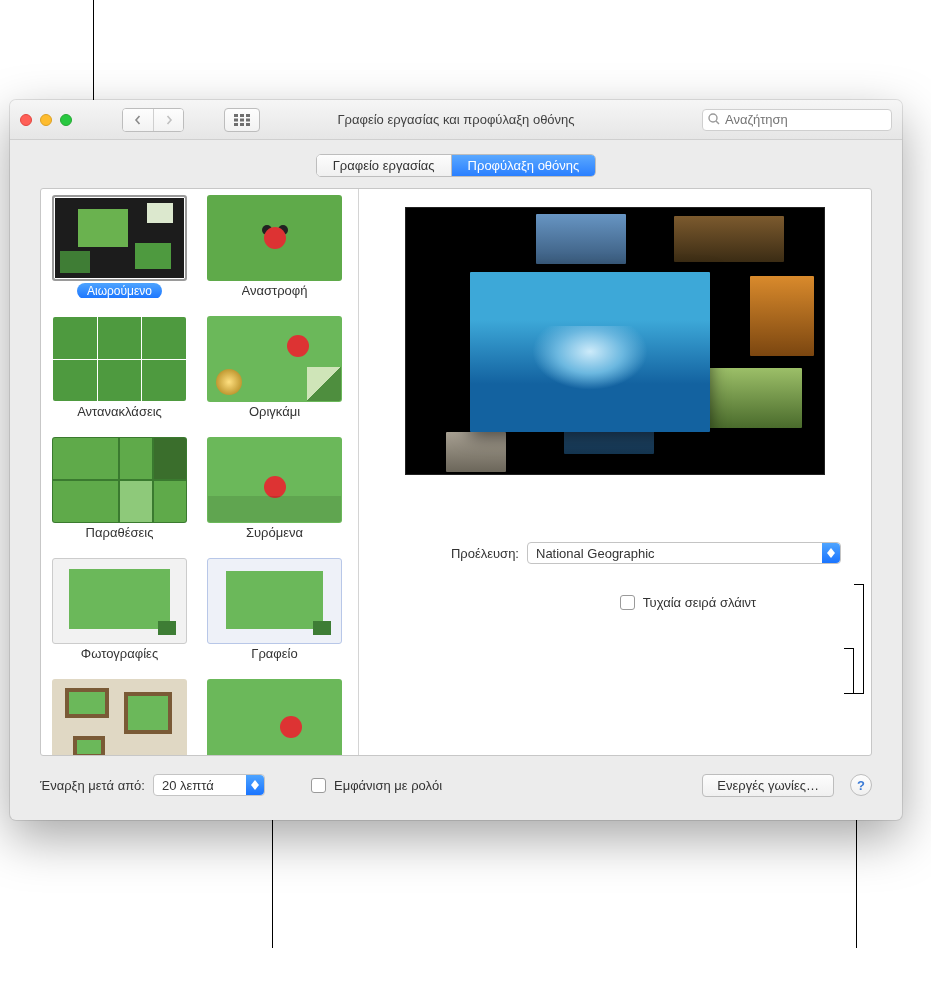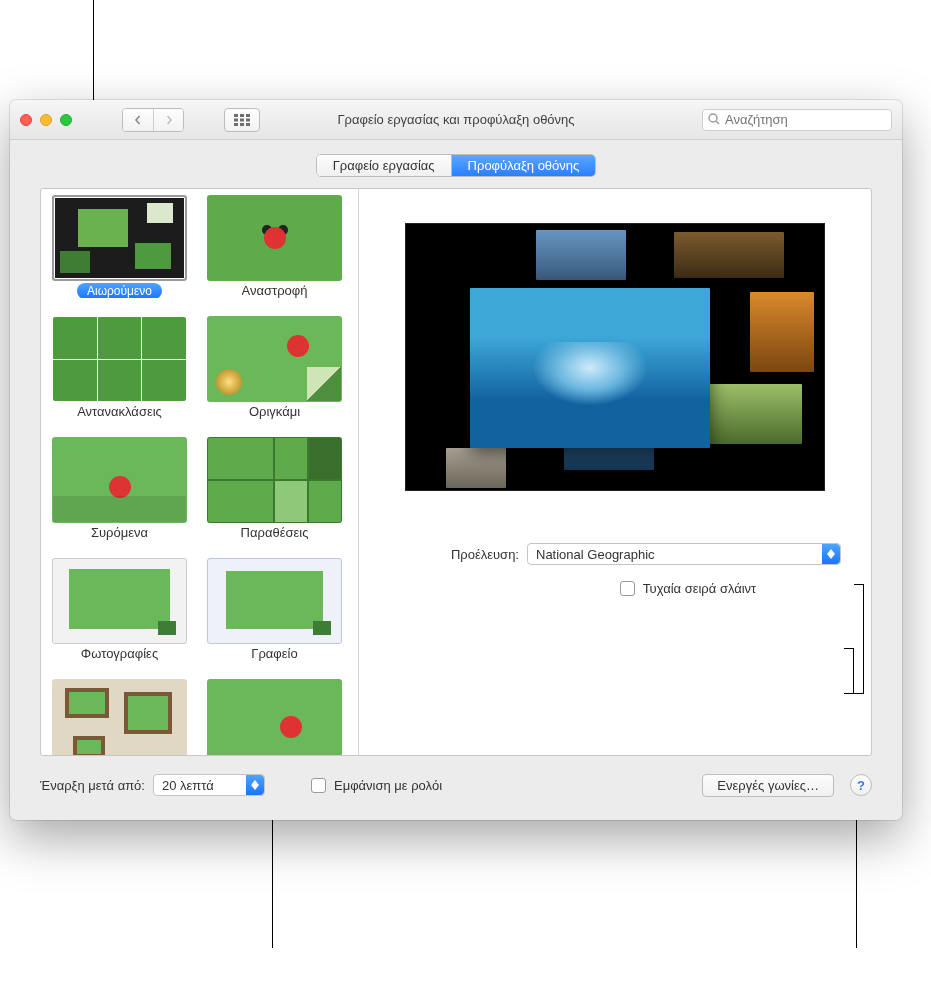--- a/index.html
+++ b/index.html
@@ -232,21 +232,22 @@
 
   .t-plain { background:#6bb85a;}
   .t-plain .bug { position:absolute; width:22px;height:22px; border-radius:50%; background:#d33; left:72px; top:36px;}
 
   
   .detail {
     flex:1;
     display:flex;
     flex-direction:column;
     align-items:center;
-    padding: 34px 20px;
+    padding: 18px 20px;
+    gap: 15px;
   }
   .preview {
     width: 420px; height: 268px;
     background:#000;
     position:relative;
     overflow:hidden;
     border:1px solid #222;
     margin-bottom: 48px;
   }
   .preview .ph { position:absolute; border-radius:1px; }
@@ -453,36 +454,36 @@
         <div class="thumb-cell">
           <div class="thumb t-origami">
               <div class="bug"></div>
               <div class="circ"></div>
               <div class="fold"></div>
             </div>
           <div class="thumb-label">Οριγκάμι</div>
         </div>
 
         <div class="thumb-cell">
+          <div class="thumb t-tile">
+              <div></div>
+              <div></div>
+              <div></div>
+              <div></div>
+              <div></div>
+              <div></div>
+            </div>
+          <div class="thumb-label">Παραθέσεις</div>
+        </div>
+
+        <div class="thumb-cell">
           <div class="thumb t-slide">
               <div class="bug"></div>
             </div>
           <div class="thumb-label">Συρόμενα</div>
-        </div>
-
-        <div class="thumb-cell">
-          <div class="thumb t-tile">
-              <div></div>
-              <div></div>
-              <div></div>
-              <div></div>
-              <div></div>
-              <div></div>
-            </div>
-          <div class="thumb-label">Παραθέσεις</div>
         </div>
 
         <div class="thumb-cell">
           <div class="thumb t-photo">
               <div class="inner"></div>
               <div class="corner"></div>
             </div>
           <div class="thumb-label">Φωτογραφίες</div>
         </div>
 

